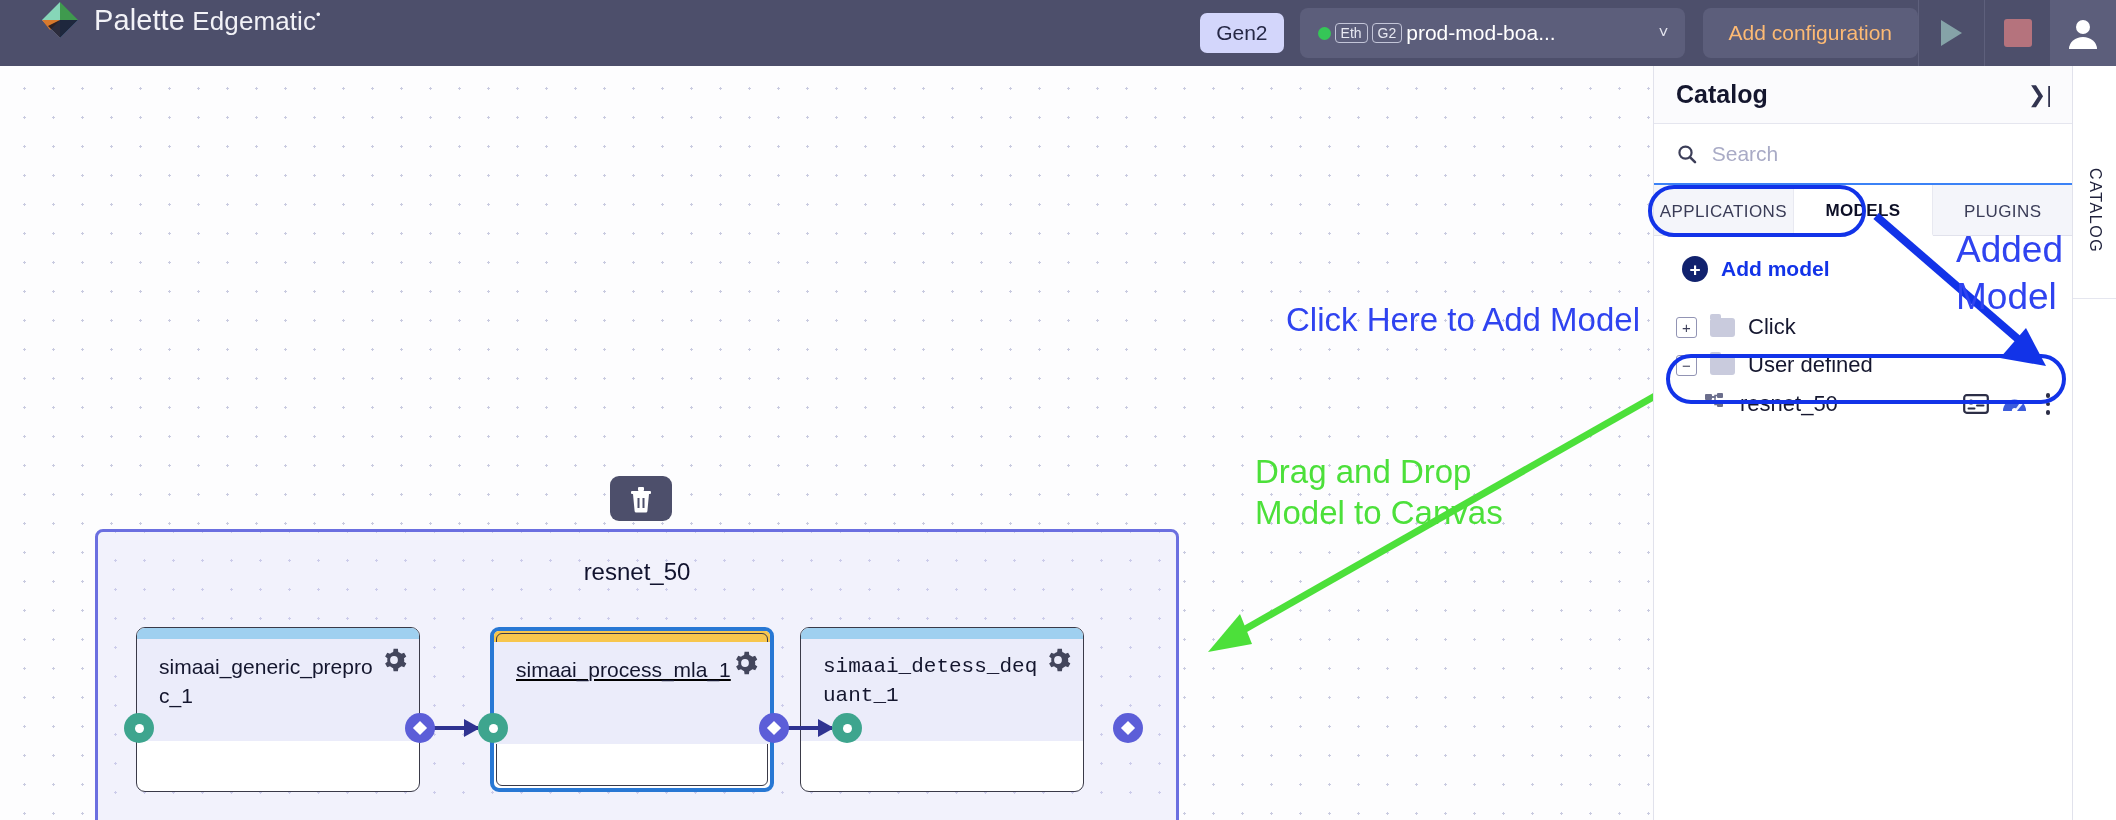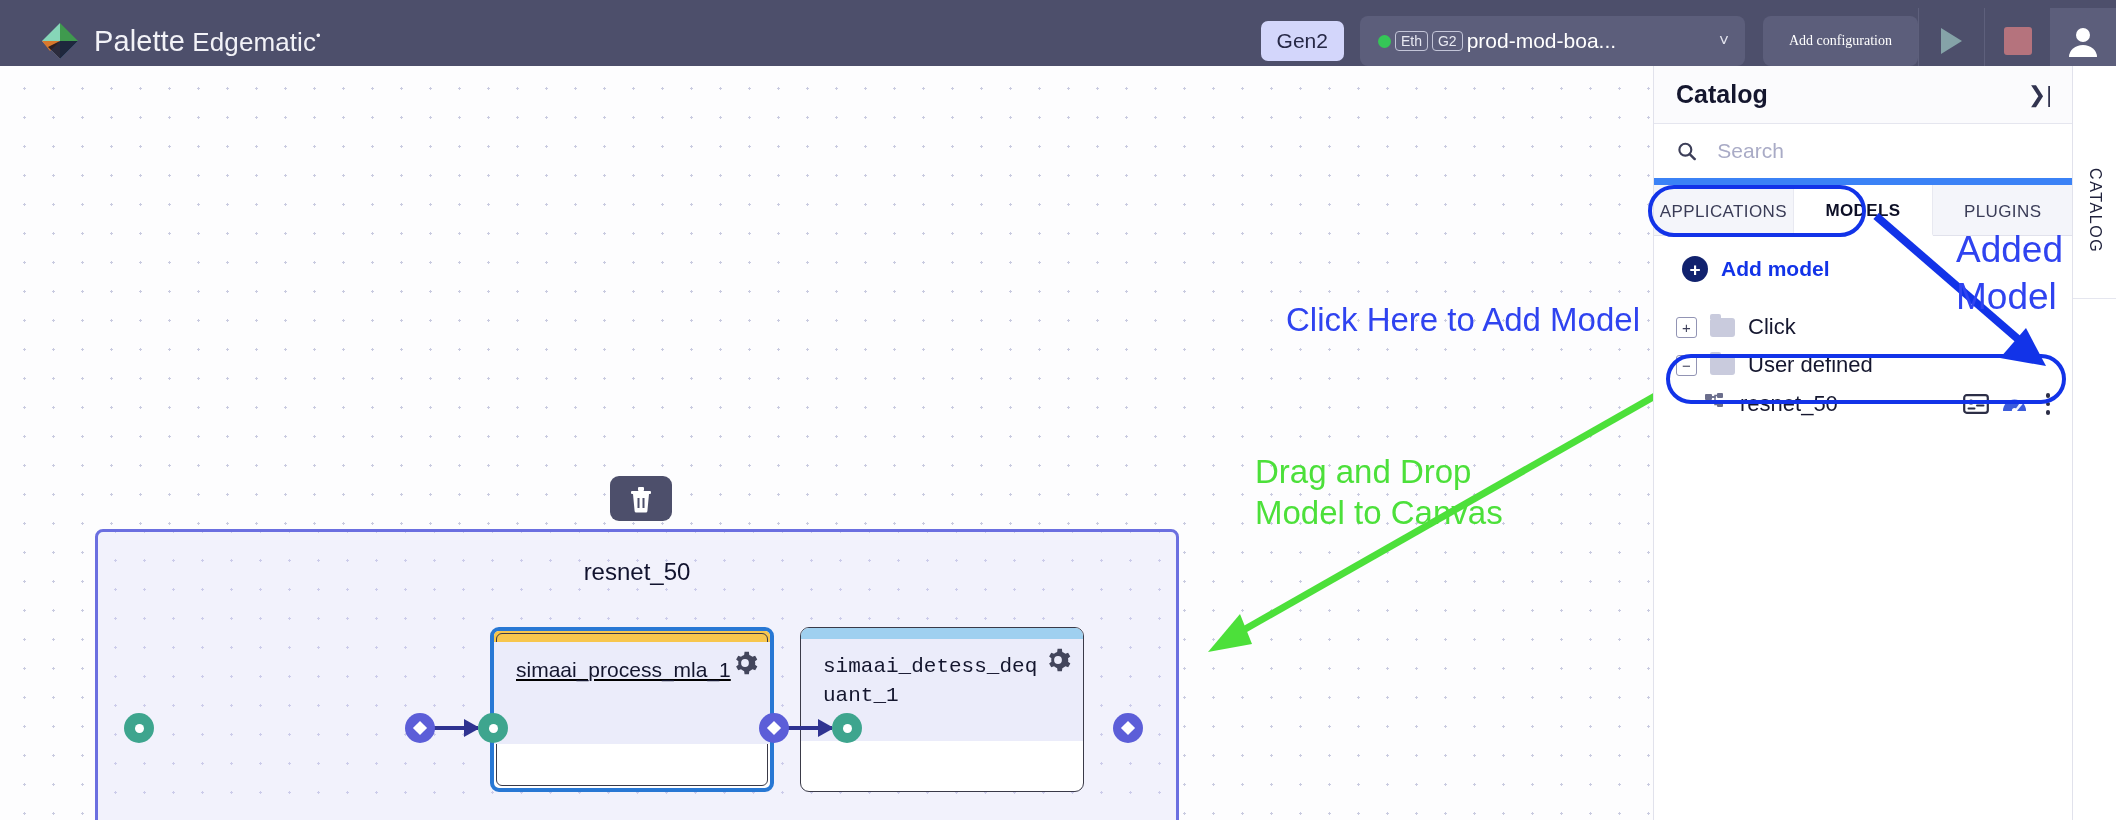--- a/index.html
+++ b/index.html
@@ -11,21 +11,21 @@
     overflow: hidden;
   }
 
   #app { position: relative; width: 2116px; height: 820px; }
 
   
   .topbar {
     position: absolute; top: 0; left: 0;
     width: 2116px; height: 82px;
     background: #4d4f6b;
-    display: flex; align-items: center;
+    display: flex; align-items: flex-start;
   }
   .brand { display: flex; align-items: center; gap: 14px; padding-left: 40px; }
   .brand-logo { width: 40px; height: 40px; display:block; }
   .brand-text { font-size: 29px; color: #f2f2f7; letter-spacing: .1px; white-space: nowrap; }
   .brand-text .thin { font-weight: 300; font-size: 26px; }
   .brand-text .sup { font-size: 13px; vertical-align: super; }
 
   .topbar-right {
     margin-left: auto; display: flex; align-items: center; height: 66px;
   }
@@ -43,24 +43,24 @@
   }
   .dot-online { width: 13px; height: 13px; border-radius: 50%; background: #35c657; }
   .mini-tag {
     border: 1.5px solid #c3c5d8; border-radius: 4px;
     font-size: 14px; padding: 1px 5px; color: #e8e9f2; line-height: 1.2;
   }
   .board-name { flex: 1; white-space: nowrap; }
   .chev { font-size: 17px; color: #e3e4ee; margin-left: 24px; }
 
   .btn-config {
-    background: #5c5e7b; color: #ffffff; border: none;
+    background: #5c5e7b; color: #fdba74; border: none;
     height: 50px; border-radius: 8px; padding: 0 26px;
-    font-size: 14px; margin-left: 18px;
-    font-family: Liberation Serif, serif; cursor: pointer;
+    font-size: 21px; margin-left: 18px;
+    font-family: Liberation Sans, sans-serif; cursor: pointer;
   }
   .icon-btn {
     width: 66px; height: 66px; display: flex;
     align-items: center; justify-content: center;
     cursor: pointer;
   }
   .icon-btn.sep { border-left: 1px solid #5e607c; }
   .play-tri {
     width: 0; height: 0;
     border-left: 21px solid #85a3a8;
@@ -183,22 +183,22 @@
   .catalog-head {
     height: 58px; display: flex; align-items: center;
     padding: 0 20px 0 22px; border-bottom: 1px solid #e5e6ef;
     background: #fbfbfd;
   }
   .catalog-title { font-size: 25px; font-weight: bold; color: #14162e; }
   .collapse-icon { margin-left: auto; font-size: 22px; color: #31334f; cursor: pointer; }
 
   .search-row {
     height: 61px; background: #ffffff;
-    display: flex; align-items: center; gap: 20px;
-    padding: 0 20px 0 22px; border-bottom: 7px solid #3b82f6;
+    display: flex; align-items: center; gap: 14px;
+    padding: 0 20px 0 22px; border-bottom: 2px solid #3b82f6;
   }
   .search-input {
     border: none; outline: none; font-size: 21px;
     color: #14162e; background: transparent; width: 100%;
     font-family: inherit;
   }
   .search-input::placeholder { color: #a9abc6; }
 
   .tabs { display: flex; border-bottom: 1px solid #e1e2ec; background: #f4f5fa; align-items: flex-end; }
   .tab {
@@ -339,20 +339,30 @@
         <rect x="10" y="2" width="6" height="4" rx="1" fill="#fff"></rect>
         <path d="M5 9 h16 l-1.6 17 a1.6 1.6 0 0 1 -1.6 1.5 h-9.6 a1.6 1.6 0 0 1 -1.6 -1.5 z" fill="#fff"></path>
         <rect x="9.5" y="13" width="2" height="10" fill="#4d4f6b"></rect>
         <rect x="14.5" y="13" width="2" height="10" fill="#4d4f6b"></rect>
       </svg>
     </div>
 
     <div class="group-box">
       <div class="group-title">resnet_50</div>
 
+      <div class="node" style="left:38px;">
+        <div class="accent" style="background:#9fd0f0;"></div>
+        <div class="body">
+          <div class="label">simaai_generic_preproc_1</div>
+          <svg class="gear" viewBox="0 0 24 24">
+            <path fill="#43465c" d="M12 8a4 4 0 1 0 0 8 4 4 0 0 0 0-8zm9.4 4c0-.6-.06-1.2-.16-1.7l2.1-1.6-2-3.5-2.5 1a8.8 8.8 0 0 0-2.9-1.7L15.6 1.6h-4l-.4 2.9a8.8 8.8 0 0 0-2.9 1.7l-2.5-1-2 3.5 2.1 1.6a9.4 9.4 0 0 0 0 3.4l-2.1 1.6 2 3.5 2.5-1a8.8 8.8 0 0 0 2.9 1.7l.4 2.9h4l.4-2.9a8.8 8.8 0 0 0 2.9-1.7l2.5 1 2-3.5-2.1-1.6c.1-.5.16-1.1.16-1.7z"></path>
+            <circle cx="12" cy="12" r="3.6" fill="#ebecfa"></circle>
+          </svg>
+        </div>
+      </div>
       <div class="port in" style="left:26px;"></div>
       <div class="port out" style="left:307px;"></div>
       <div class="edge" style="left:336px; width:44px;"></div>
 
       <div class="node selected" style="left:392px;">
         <div class="inner-border"></div>
         <div class="accent" style="background:#f7c64d;"></div>
         <div class="body">
           <div class="label">simaai_process_mla_1</div>
           <svg class="gear" viewBox="0 0 24 24">

